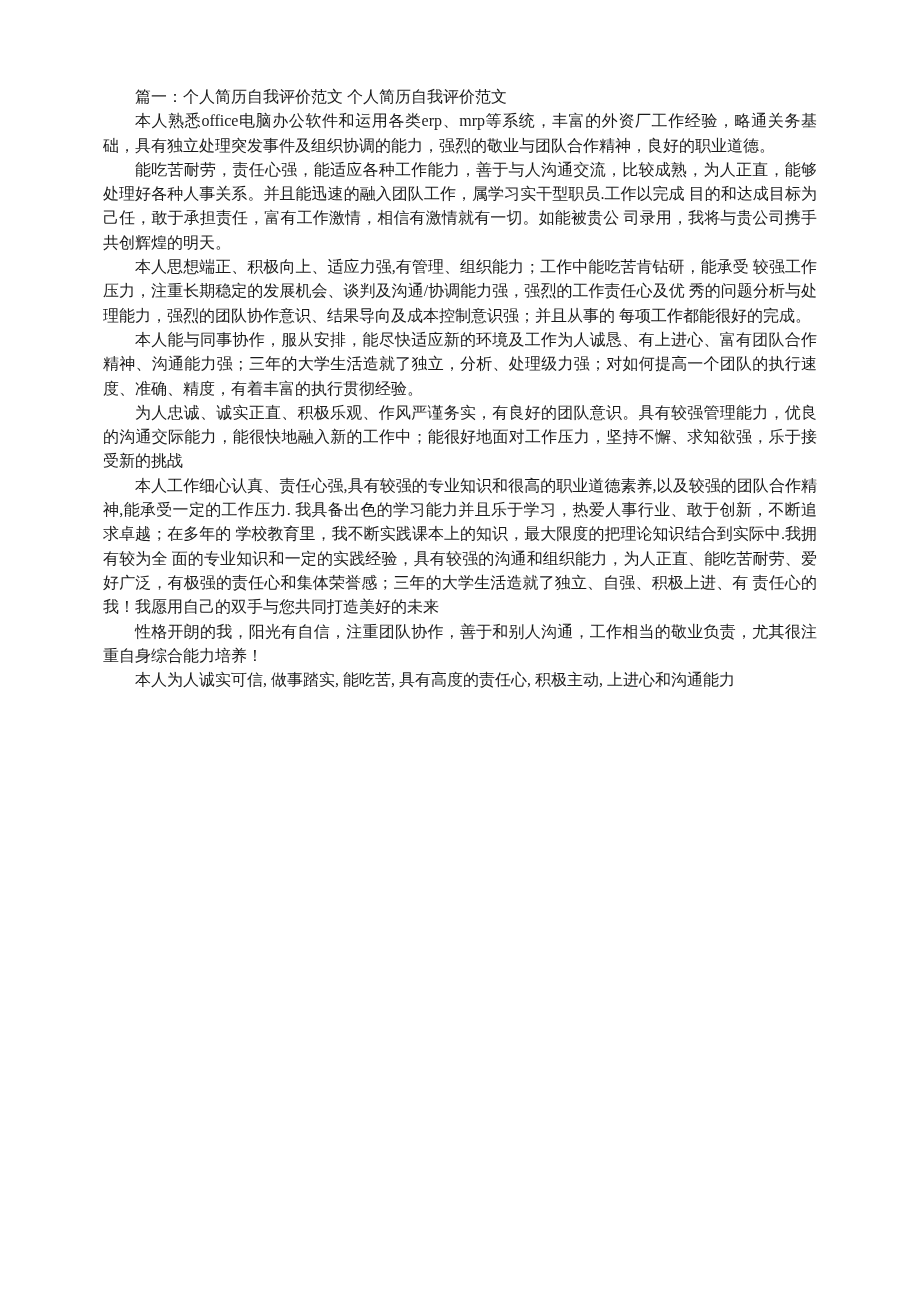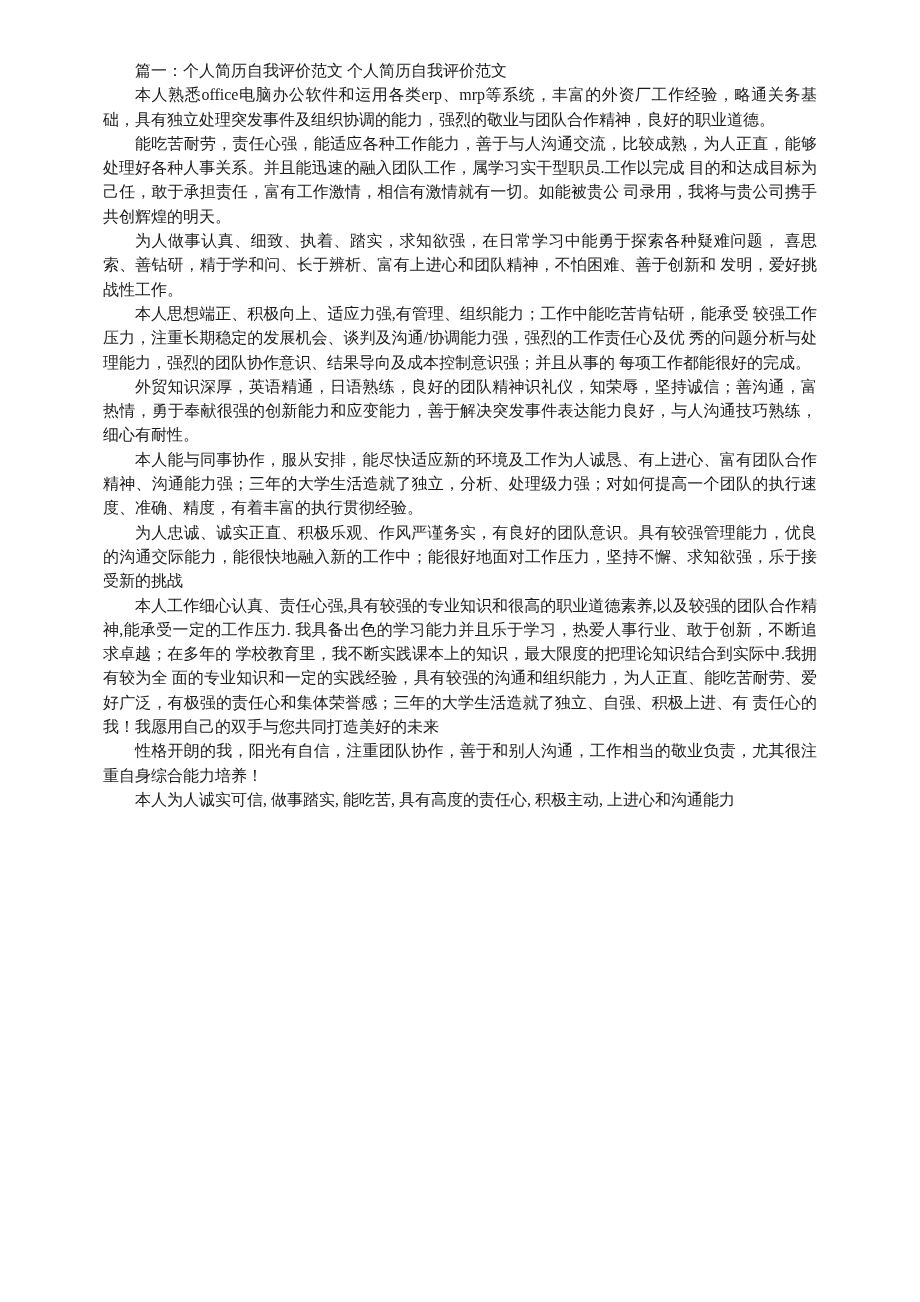--- a/index.html
+++ b/index.html
@@ -6,21 +6,21 @@
     margin: 0;
     padding: 0;
     background: #ffffff;
   }
   .page {
     position: relative;
     width: 920px;
     height: 984px;
     background: #ffffff;
     box-sizing: border-box;
-    padding: 59px 103px 0 103px;
+    padding: 85px 103px 0 103px;
     overflow: hidden;
   }
   .doc-body {
     width: 714px;
   }
   .para {
     margin: 0;
     padding: 0;
     font-family: "Liberation Serif", "DejaVu Serif", serif;
     font-size: 16px;
@@ -32,22 +32,20 @@
   }
 </style>
 </head>
 <body>
 
 <div class="page">
   <div class="doc-body">
     <p class="para">篇一：个人简历自我评价范文 个人简历自我评价范文</p>
     <p class="para">本人熟悉office电脑办公软件和运用各类erp、mrp等系统，丰富的外资厂工作经验，略通关务基础，具有独立处理突发事件及组织协调的能力，强烈的敬业与团队合作精神，良好的职业道德。</p>
     <p class="para">能吃苦耐劳，责任心强，能适应各种工作能力，善于与人沟通交流，比较成熟，为人正直，能够处理好各种人事关系。并且能迅速的融入团队工作，属学习实干型职员.工作以完成 目的和达成目标为己任，敢于承担责任，富有工作激情，相信有激情就有一切。如能被贵公 司录用，我将与贵公司携手共创辉煌的明天。</p>
-    <p class="para">为人做事认真、细致、执着、踏实，求知欲强，在日常学习中能勇于探索各种疑难问题， 喜思索、善钻研，精于学和问、长于辨析、富有上进心和团队精神，不怕困难、善于创新和 发明，爱好挑战性工作。</p>
     <p class="para">本人思想端正、积极向上、适应力强,有管理、组织能力；工作中能吃苦肯钻研，能承受 较强工作压力，注重长期稳定的发展机会、谈判及沟通/协调能力强，强烈的工作责任心及优 秀的问题分析与处理能力，强烈的团队协作意识、结果导向及成本控制意识强；并且从事的 每项工作都能很好的完成。</p>
-    <p class="para">外贸知识深厚，英语精通，日语熟练，良好的团队精神识礼仪，知荣辱，坚持诚信；善沟通，富热情，勇于奉献很强的创新能力和应变能力，善于解决突发事件表达能力良好，与人沟通技巧熟练，细心有耐性。</p>
     <p class="para">本人能与同事协作，服从安排，能尽快适应新的环境及工作为人诚恳、有上进心、富有团队合作精神、沟通能力强；三年的大学生活造就了独立，分析、处理级力强；对如何提高一个团队的执行速度、准确、精度，有着丰富的执行贯彻经验。</p>
     <p class="para">为人忠诚、诚实正直、积极乐观、作风严谨务实，有良好的团队意识。具有较强管理能力，优良的沟通交际能力，能很快地融入新的工作中；能很好地面对工作压力，坚持不懈、求知欲强，乐于接受新的挑战</p>
     <p class="para">本人工作细心认真、责任心强,具有较强的专业知识和很高的职业道德素养,以及较强的团队合作精神,能承受一定的工作压力. 我具备出色的学习能力并且乐于学习，热爱人事行业、敢于创新，不断追求卓越；在多年的 学校教育里，我不断实践课本上的知识，最大限度的把理论知识结合到实际中.我拥有较为全 面的专业知识和一定的实践经验，具有较强的沟通和组织能力，为人正直、能吃苦耐劳、爱 好广泛，有极强的责任心和集体荣誉感；三年的大学生活造就了独立、自强、积极上进、有 责任心的我！我愿用自己的双手与您共同打造美好的未来</p>
     <p class="para">性格开朗的我，阳光有自信，注重团队协作，善于和别人沟通，工作相当的敬业负责，尤其很注重自身综合能力培养！</p>
     <p class="para">本人为人诚实可信, 做事踏实, 能吃苦, 具有高度的责任心, 积极主动, 上进心和沟通能力</p>
   </div>
 </div>
 
 </body></html>

